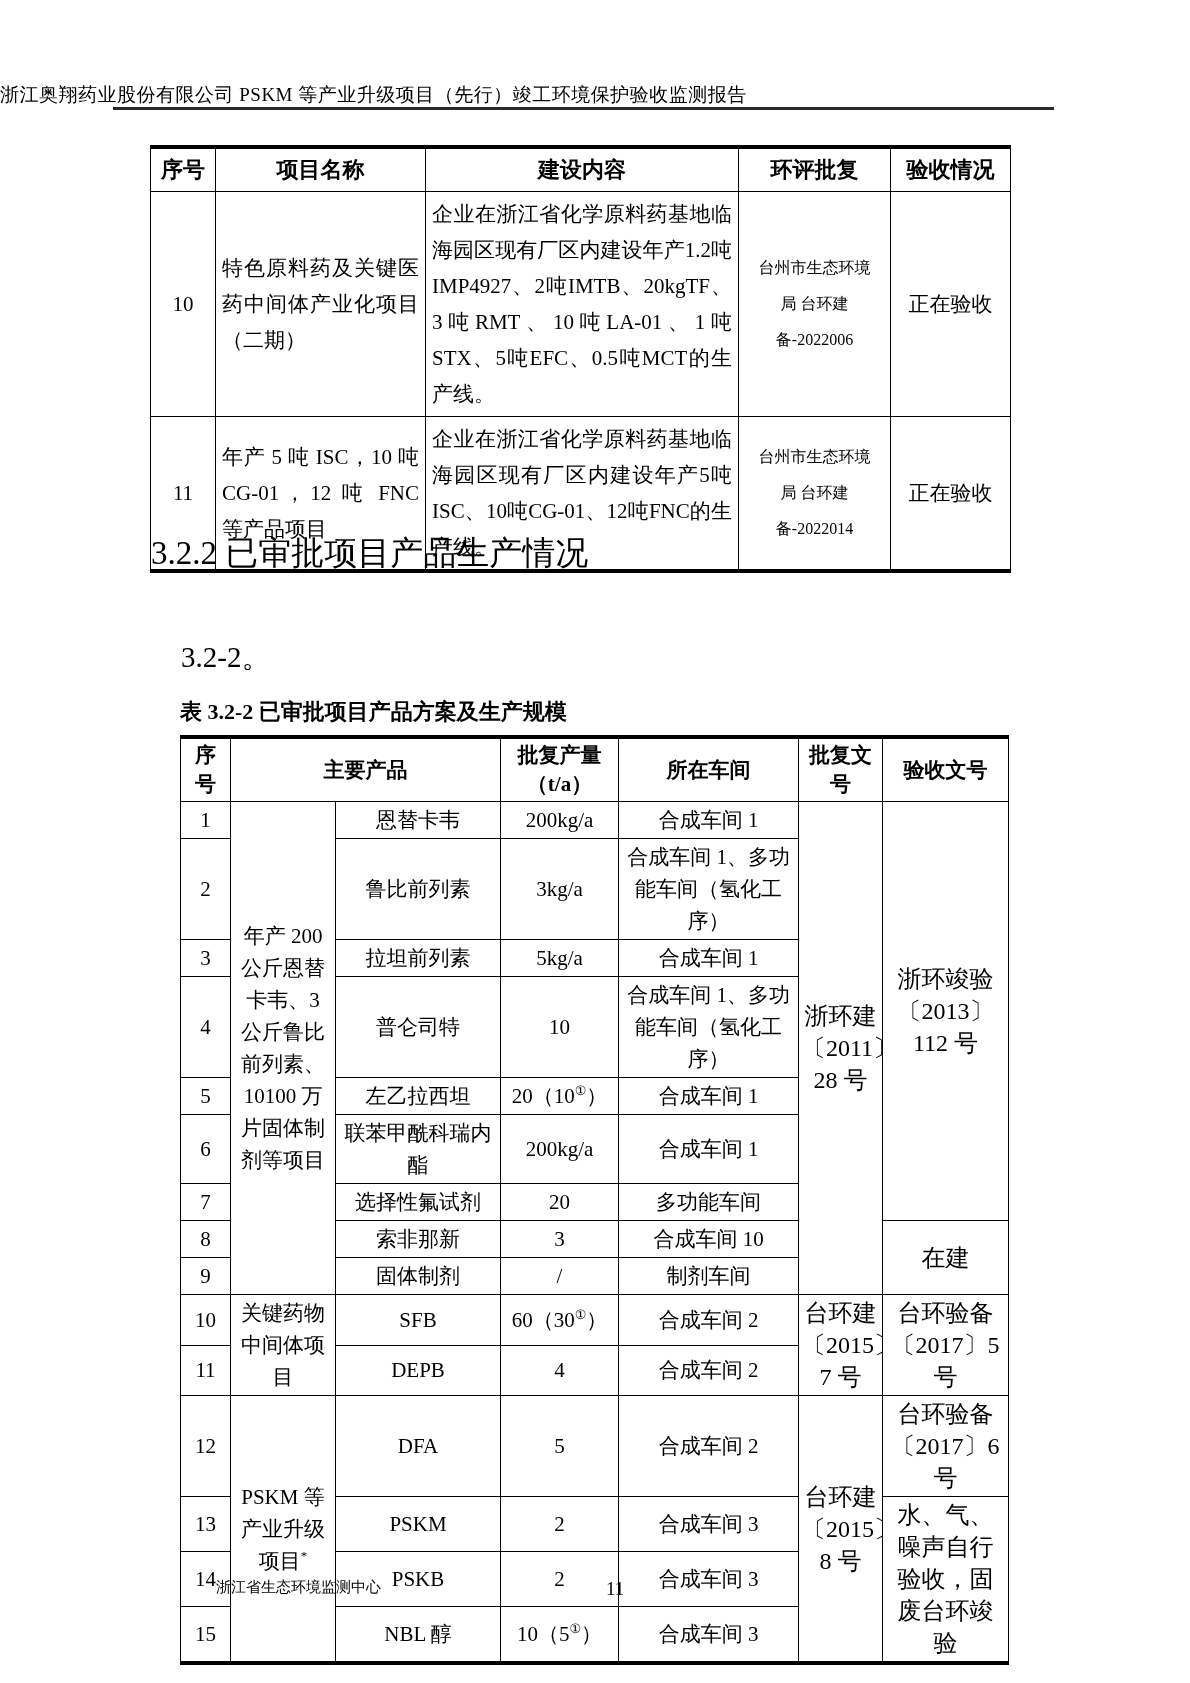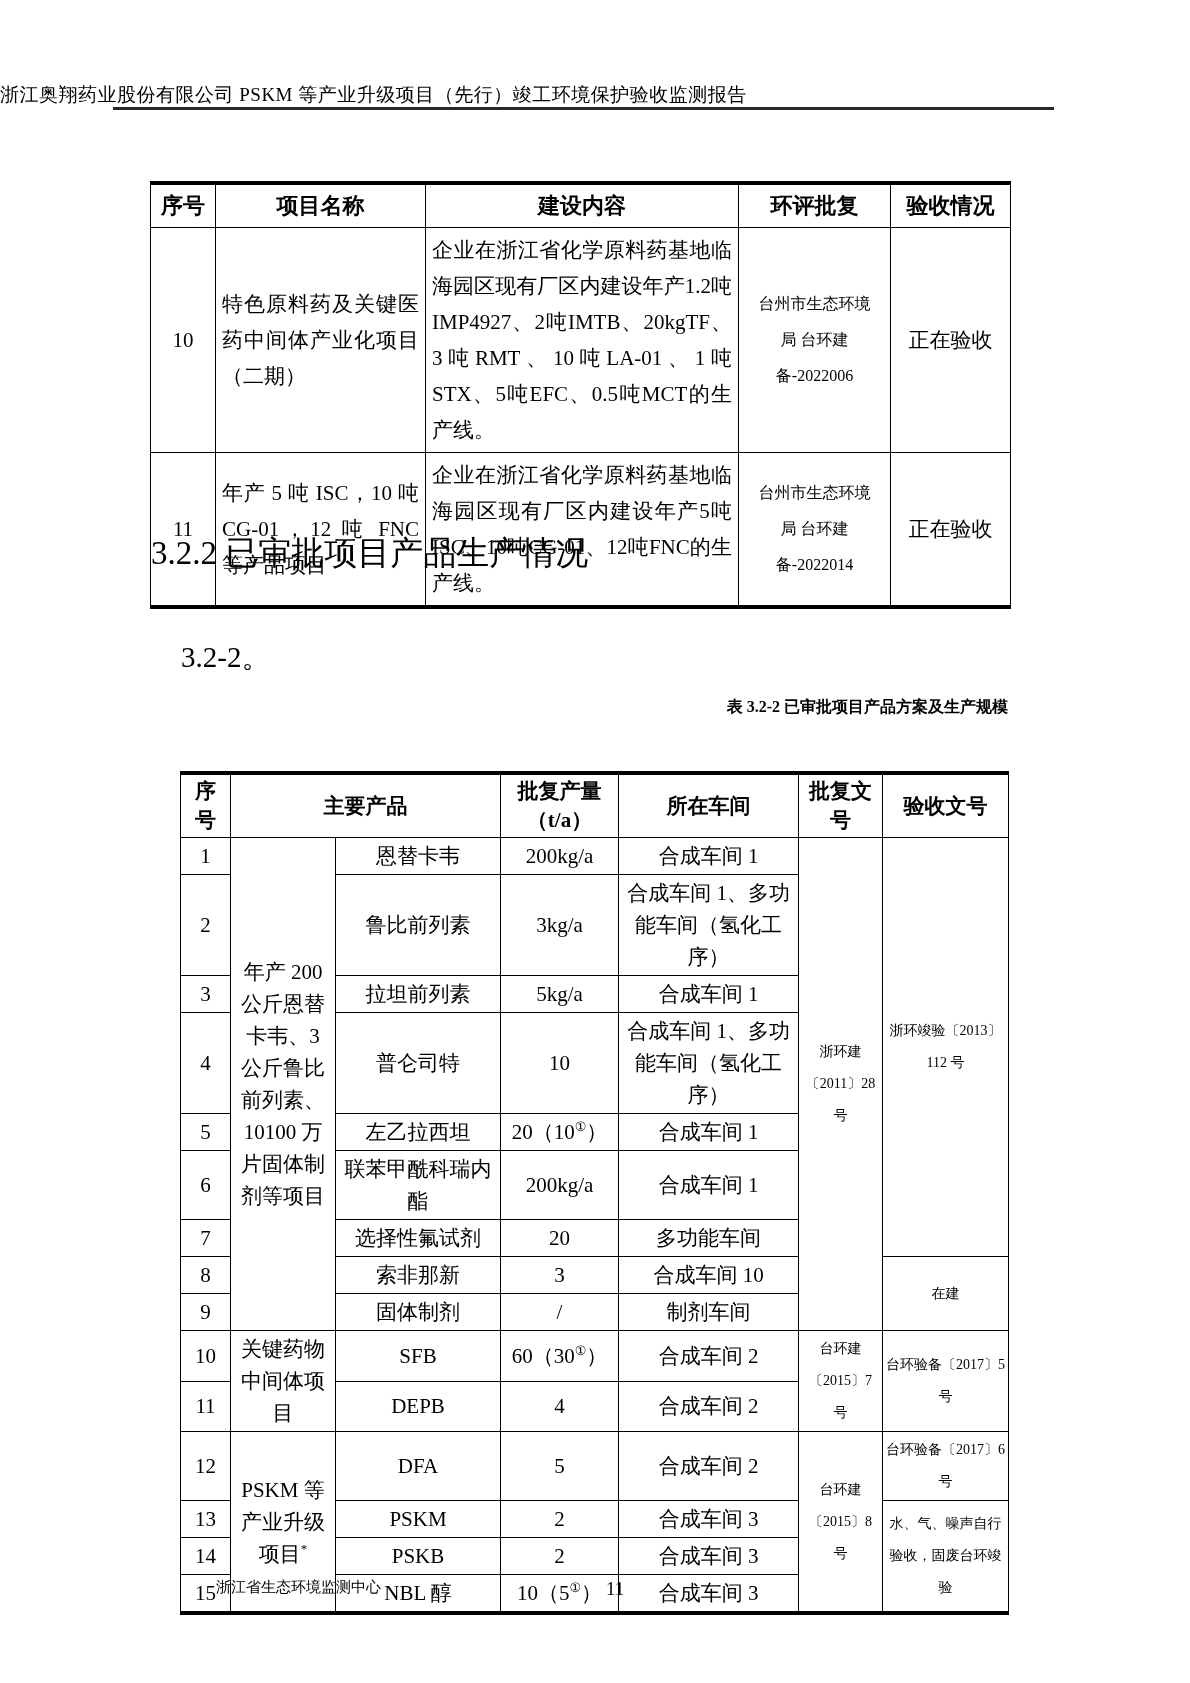--- a/index.html
+++ b/index.html
@@ -12,39 +12,39 @@
   
   .header-title {
     position:absolute; top:82px; left:0; width:100%;
     text-align:left; font-size:19px; letter-spacing:0.5px;
   }
   .header-rule {
     position:absolute; top:107px; left:113px; width:941px;
     border-top:3px solid #2a2a2a; height:0;
   }
   
-  table { border-collapse:collapse; table-layout:fixed;margin-top:36px; }
+  table { border-collapse:collapse; table-layout:fixed; }
   td,th { border:1.5px solid #000; padding:2px 5px; text-align:center; vertical-align:middle; overflow:hidden; }
   th { font-weight:bold; }
   .thick-h { border-top:4px solid #000; border-bottom:4px solid #000; }
   
   .t1 { position:absolute; top:145px; left:150px; width:860px; font-size:21px; line-height:36px; }
   .t1 th { font-size:22px; height:38px; line-height:30px; }
   .t1 .jl { text-align:justify; padding:4px 6px; }
   .t1 .ap { font-size:16px; padding:2px 12px; }
   
   .sec-heading { position:absolute; top:531px; left:151px; font-size:33px; font-weight:normal; white-space:nowrap; }
   .para1 { position:absolute; top:583px; left:238px; font-size:29px; white-space:nowrap; }
   .para2 { position:absolute; top:638px; left:181px; font-size:29px; white-space:nowrap; }
-  .t2-caption { position:absolute; top:697px; left:180px; width:828px; text-align:right; font-size:16px; font-weight:bold; }
+  .t2-caption { position:absolute; top:697px; left:180px; width:828px; text-align:left; font-size:22px; font-weight:bold; }
   
   .t2 { position:absolute; top:735px; left:180px; width:828px; font-size:21px; line-height:32px; }
   .t2 th { line-height:29px; }
   .t2 .s { height:33px; }
-  .t2 .doc { font-size:14px; padding:2px 3px; }
+  .t2 .doc { font-size:24px; padding:2px 3px; }
   .blk { display:block; }
   sup { font-size:0.62em; line-height:0; }
   
   .footer-left { position:absolute; top:1578px; left:216px; font-size:15px; }
   .page-num { position:absolute; top:1578px; left:606px; font-size:19px; }
 </style>
 </head>
 <body>
 
 <div class="page">

